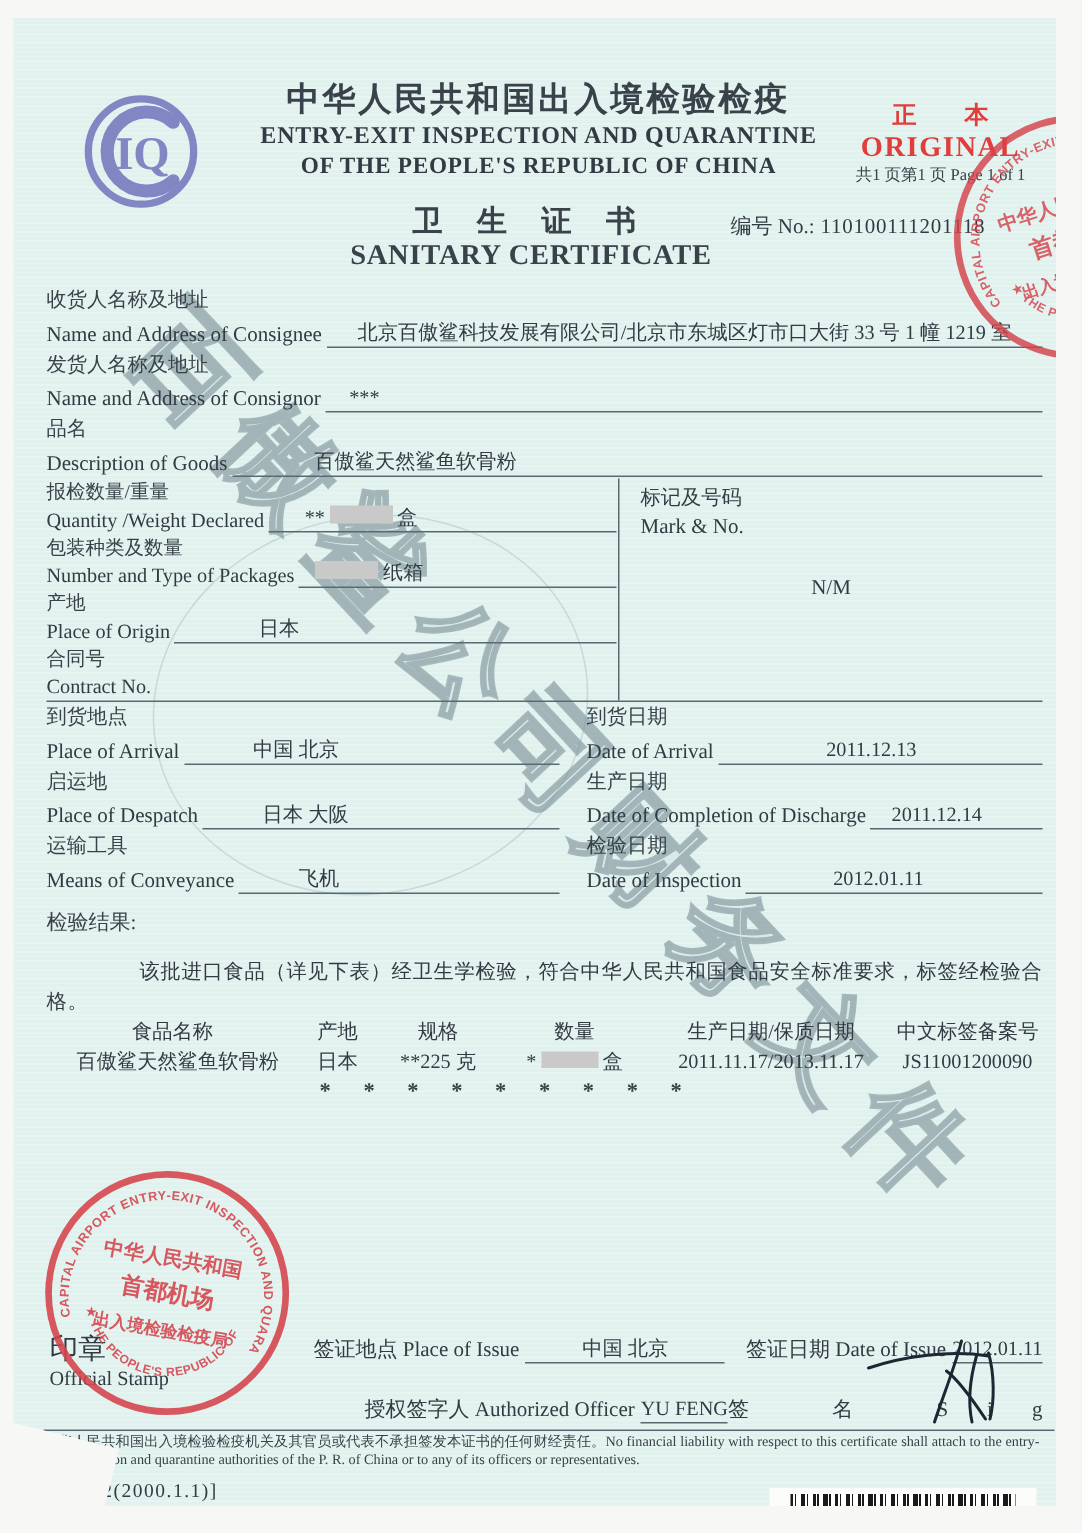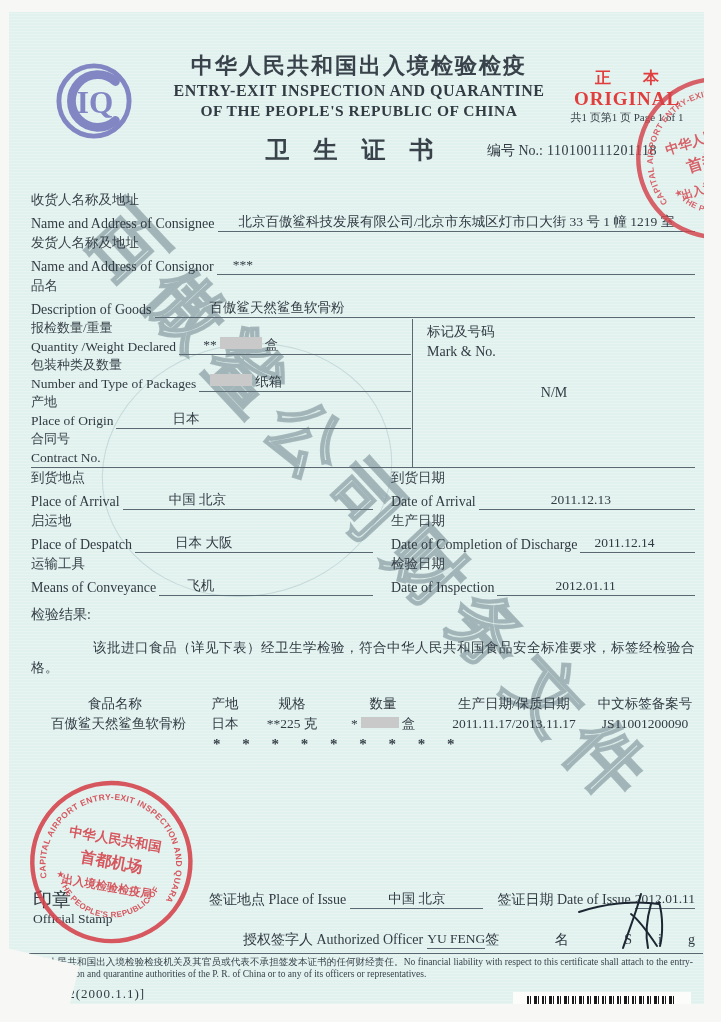--- a/index.html
+++ b/index.html
@@ -19,21 +19,21 @@
   .hdr-logo{position:absolute;left:46px;top:50px;width:78px;height:78px;}
   .hdr-center{position:absolute;left:140px;top:40px;width:420px;text-align:center;}
   .agency-cn{font-size:22px;font-weight:bold;letter-spacing:2px;color:#39424a;line-height:28px;}
   .agency-en1{font-size:16px;font-weight:bold;letter-spacing:.5px;line-height:21px;}
   .agency-en2{font-size:15.5px;font-weight:bold;letter-spacing:.5px;line-height:20px;}
   .hdr-right{position:absolute;left:548px;top:56px;width:140px;text-align:center;}
   .copy-cn{font-size:16px;font-weight:bold;color:#e23d3d;letter-spacing:14px;padding-left:14px;line-height:20px;}
   .copy-en{font-size:19px;font-weight:bold;color:#e23d3d;letter-spacing:1px;line-height:22px;}
   .page-info{font-size:11px;color:#39424a;line-height:15px;white-space:nowrap;}
   .title-cn{position:absolute;top:122px;left:95px;width:500px;text-align:center;
-            font-size:24px;font-weight:bold;letter-spacing:9px;color:#39424a;}
+            font-size:20px;font-weight:bold;letter-spacing:9px;color:#39424a;}
   .title-en{position:absolute;top:148px;left:95px;width:500px;text-align:center;
             font-size:19px;font-weight:bold;letter-spacing:.5px;color:#39424a;}
   .no-block{position:absolute;top:130px;left:478px;font-size:14px;white-space:nowrap;}
   .no-block .no-val{margin-left:4px;letter-spacing:.5px;}
   
   .body1{position:absolute;left:22px;top:178px;width:664px;}
   .frow{margin-bottom:1px;}
   .cn{font-size:13.5px;line-height:20px;color:#39424a;}
   .enline{display:flex;align-items:flex-end;height:22px;font-size:14px;}
   .enline .lbl{white-space:nowrap;padding-right:3px;}
@@ -51,21 +51,21 @@
   .markbox .mcn{font-size:13.5px;line-height:20px;}
   .markbox .men{font-size:14px;line-height:20px;}
   .markbox .mval{position:absolute;left:0;right:0;top:66px;text-align:center;font-size:14px;}
   
   .pair{display:flex;}
   .pcol-l{width:342px;margin-right:18px;}
   .pcol-r{flex:1;}
   
   .res-head{margin-top:9px;font-size:14px;color:#39424a;}
   .res-statement{margin-top:14px;font-size:13.5px;line-height:20px;text-indent:62px;letter-spacing:.5px;}
-  .res-table{margin-top:16px;display:grid;grid-template-columns:168px 52px 82px 100px 162px 1fr;}
+  .res-table{display:grid;grid-template-columns:168px 52px 82px 100px 162px 1fr;}
   .res-table .th{font-size:13.5px;text-align:center;line-height:20px;}
   .res-table .td{font-size:13.5px;text-align:center;line-height:20px;white-space:nowrap;}
   .res-table .td.name{text-align:left;padding-left:20px;}
   .endmarks{margin:2px 0 0 182px;font-size:15px;letter-spacing:9px;font-weight:bold;color:#39424a;}
   
   .issue{position:absolute;left:22px;top:876px;width:664px;font-size:14px;}
   .stampword{position:absolute;left:2px;top:2px;}
   .stampword .sw1{font-size:19px;line-height:19px;}
   .stampword .sw2{font-size:13.5px;line-height:19px;}
   .irow{position:absolute;display:flex;align-items:flex-end;}
@@ -121,20 +121,21 @@
     <div class="agency-en2">OF THE PEOPLE'S REPUBLIC OF CHINA</div>
   </div>
 
   <div class="hdr-right">
     <div class="copy-cn">正 本</div>
     <div class="copy-en">ORIGINAL</div>
     <div class="page-info">共1 页第1 页 Page 1 of 1</div>
   </div>
 
   <div class="title-cn">卫 生 证 书</div>
+  <div class="title-en">SANITARY CERTIFICATE</div>
   <div class="no-block">
     <span>编号 No.:</span><span class="no-val">110100111201118</span>
   </div>
 
   <div class="body1">
 
     <div class="frow">
       <div class="cn">收货人名称及地址</div>
       <div class="enline">
         <span class="lbl">Name and Address of Consignee</span>
@@ -223,21 +224,21 @@
             <span class="fill">
                 <span class="val" style="margin-left:40px">日本 大阪</span>
               </span>
           </div>
         </div>
         <div class="frow">
           <div class="cn">运输工具</div>
           <div class="enline">
             <span class="lbl">Means of Conveyance</span>
             <span class="fill">
-                <span class="val" style="margin-left:28px">飞机</span>
+                <span class="val" style="margin-left:40px">飞机</span>
               </span>
           </div>
         </div>
       </div>
       <div class="pcol-r">
         <div class="frow">
           <div class="cn">到货日期</div>
           <div class="enline">
             <span class="lbl">Date of Arrival</span>
             <span class="fill">

